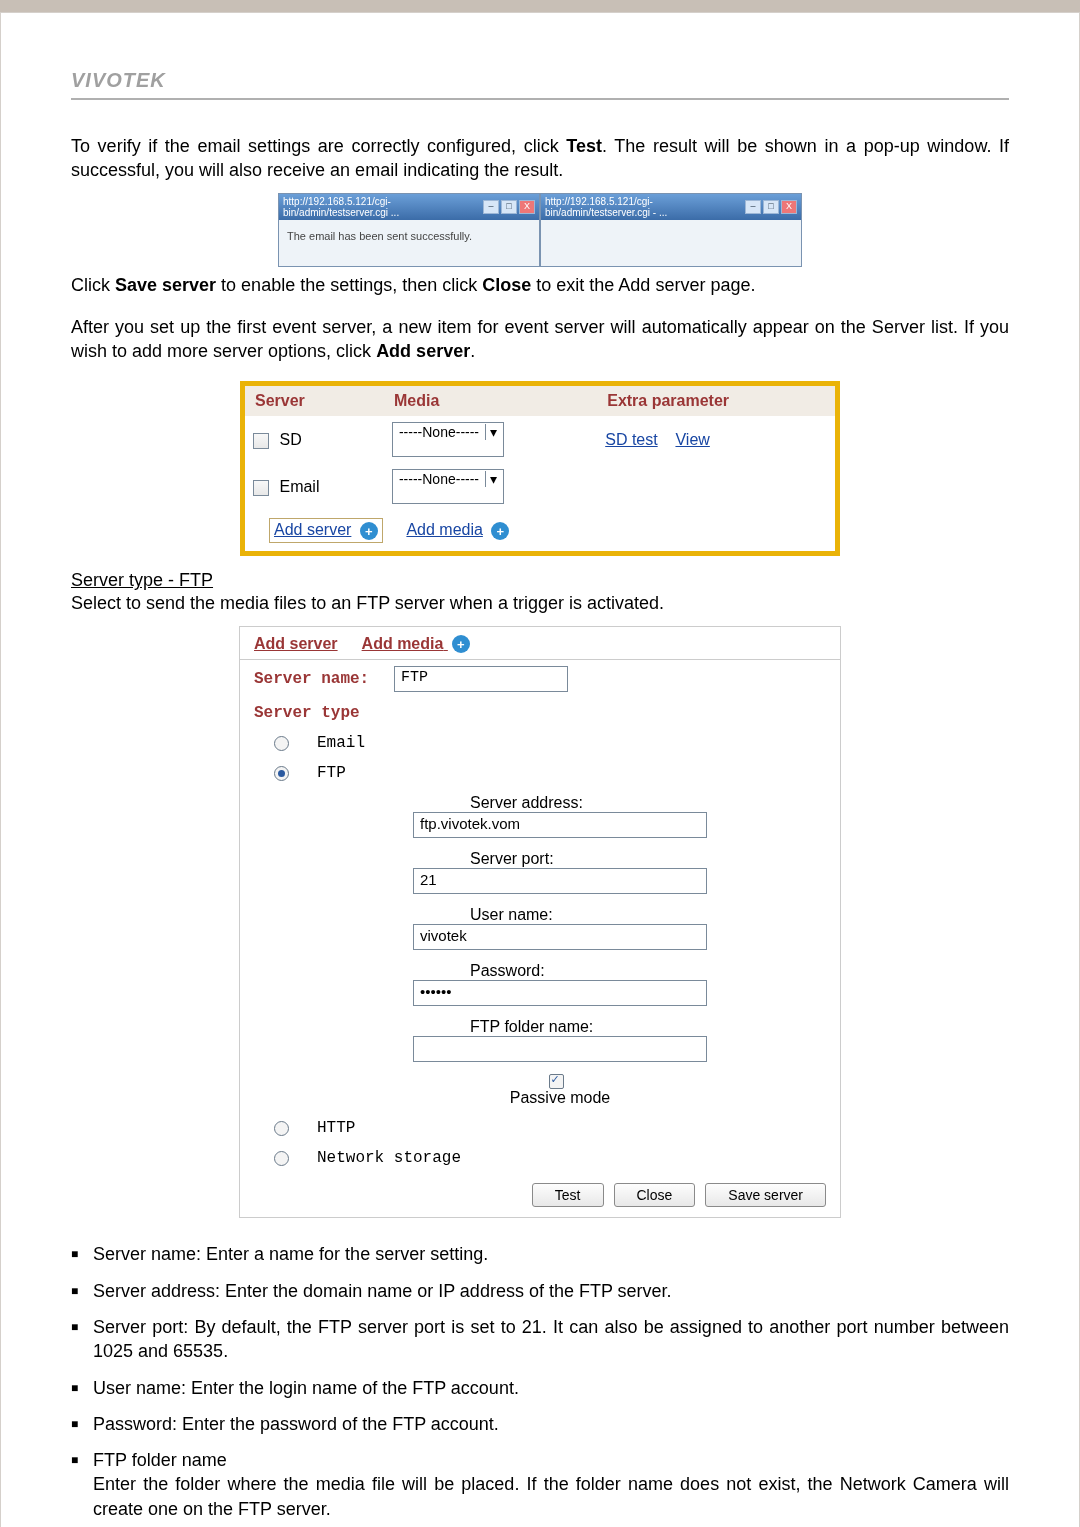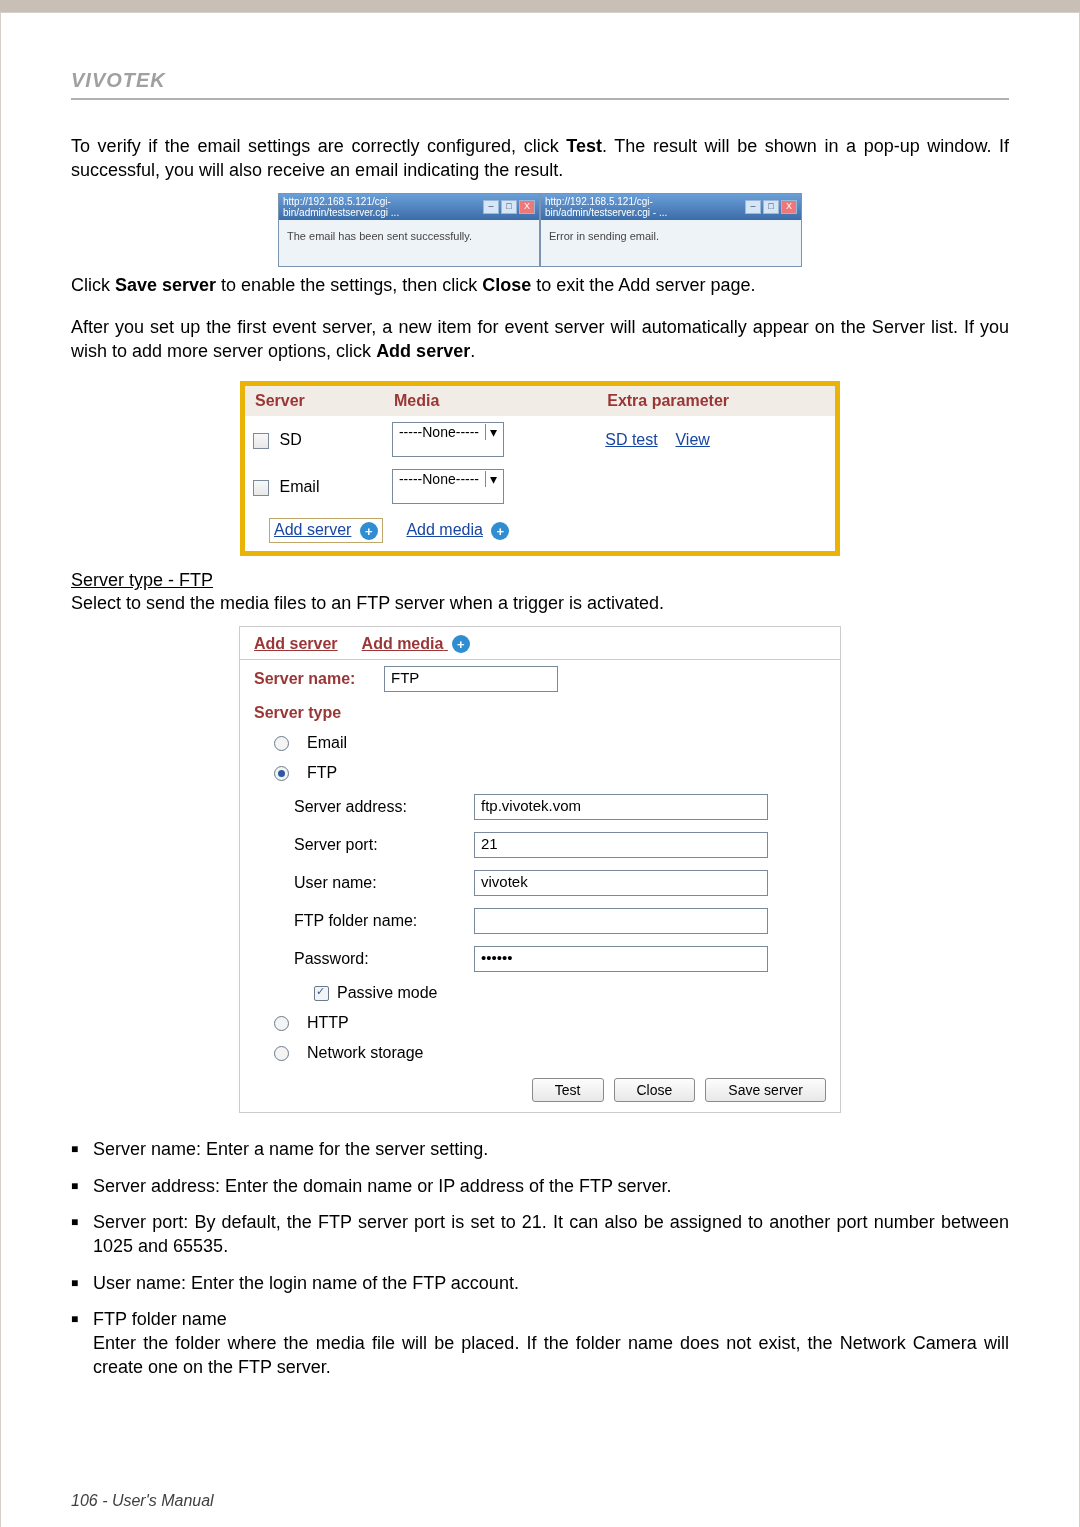--- a/index.html
+++ b/index.html
@@ -144,21 +144,22 @@
     display: flex;
     gap: 24px;
     padding: 8px 14px 6px 14px;
     border-bottom: 1px solid #ccc;
   }
   .ftp-tab { color: #9a3636; font-weight: bold; text-decoration: underline; }
   .form-row {
     display: flex;
     align-items: center;
     padding: 6px 14px;
-    gap: 10px;
+    gap: 20px;
+    font-family: Liberation Mono, monospace;
   }
   .form-label-red { color: #9a3636; font-weight: bold; min-width: 120px; }
   .form-input {
     border: 1px solid #7a8a9a;
     background: #fff;
     padding: 2px 6px;
     font-size: 15px;
     min-width: 160px;
     height: 20px;
   }
@@ -184,20 +185,21 @@
   .check.selected::after {
     content: "✓";
     color: #2b5aa0;
     font-size: 11px;
     position: absolute; left: 1px; top: -2px;
   }
   .sub-row {
     display: flex;
     padding: 6px 14px 6px 54px;
     align-items: center;
+    flex-direction: column;
   }
   .sub-label { width: 180px; }
   .btn-row {
     display: flex;
     justify-content: flex-end;
     gap: 10px;
     padding: 10px 14px 0 14px;
   }
   .btn {
     border: 1px solid #8a8a8a;
@@ -261,21 +263,20 @@
     </div>
     <div class="popup">
       <div class="popup-title">
         <span>http://192.168.5.121/cgi-bin/admin/testserver.cgi - ...</span>
         <span class="winbtns">
           <span class="winbtn">–</span>
           <span class="winbtn">□</span>
           <span class="winbtn close">X</span>
         </span>
       </div>
-      <div class="popup-body">Error in sending email.</div>
     </div>
   </div>
 
   <p class="para">
     <span>Click </span><b>Save server</b><span> to enable the settings, then click </span><b>Close</b><span> to exit the Add server page.</span>
   </p>
 
   <p class="para" style="margin-top:18px">
     <span>After you set up the first event server, a new item for event server will automatically appear on the Server list. If you wish to add more server options, click </span><b>Add server</b><span>.</span>
   </p>
@@ -368,26 +369,26 @@
     </div>
     <div class="sub-row">
       <span class="sub-label">Server port:</span>
       <span class="form-input" style="min-width:280px">21</span>
     </div>
     <div class="sub-row">
       <span class="sub-label">User name:</span>
       <span class="form-input" style="min-width:280px">vivotek</span>
     </div>
     <div class="sub-row">
+      <span class="sub-label">Password:</span>
+      <span class="form-input" style="min-width:280px">••••••</span>
+    </div>
+    <div class="sub-row">
       <span class="sub-label">FTP folder name:</span>
       <span class="form-input" style="min-width:280px"></span>
-    </div>
-    <div class="sub-row">
-      <span class="sub-label">Password:</span>
-      <span class="form-input" style="min-width:280px">••••••</span>
     </div>
     <div class="sub-row">
       <span style="width:20px"></span>
       <span class="check selected"></span>
       <span>Passive mode</span>
     </div>
 
     <div class="form-row" style="padding-left:34px">
       <span class="radio"></span>
       <span>HTTP</span>
@@ -402,20 +403,21 @@
       <span class="btn">Close</span>
       <span class="btn">Save server</span>
     </div>
   </div>
 
   <ul class="bullets">
     <li>Server name: Enter a name for the server setting.</li>
     <li>Server address: Enter the domain name or IP address of the FTP server.</li>
     <li>Server port: By default, the FTP server port is set to 21. It can also be assigned to another port number between 1025 and 65535.</li>
     <li>User name: Enter the login name of the FTP account.</li>
+    <li>Password: Enter the password of the FTP account.</li>
     <li>
       <span>FTP folder name</span><br>
       <span>Enter the folder where the media file will be placed. If the folder name does not exist, the Network Camera will create one on the FTP server.</span>
     </li>
   </ul>
 
   <div class="footer">106 - User's Manual</div>
 </div>
 
 </body></html>

